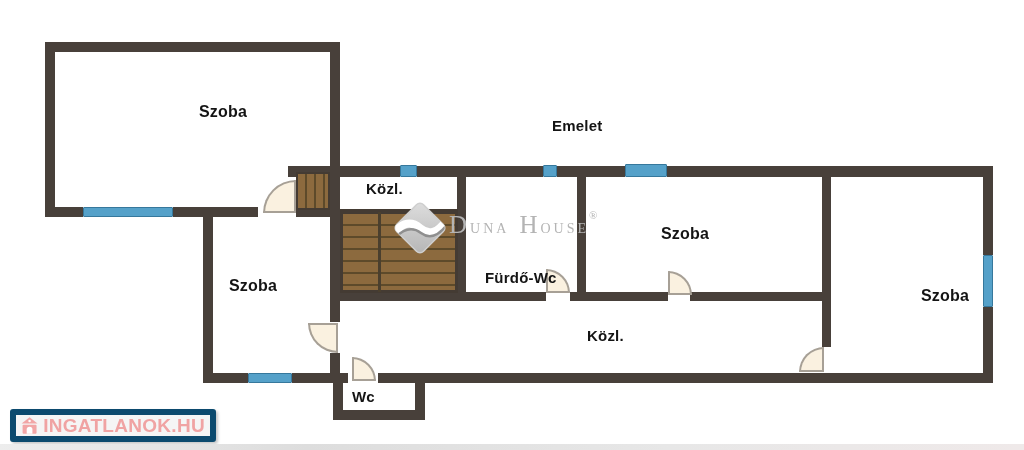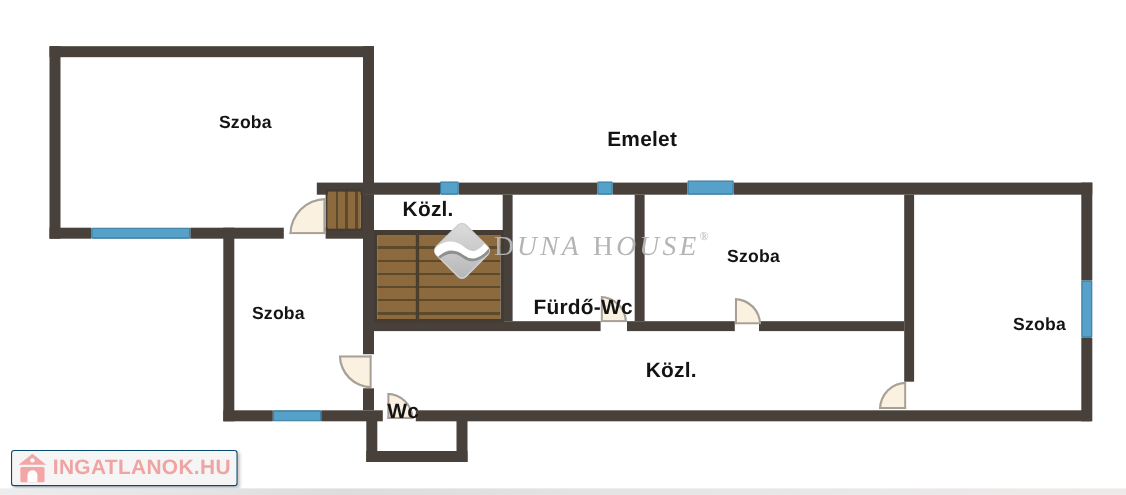--- a/index.html
+++ b/index.html
@@ -15,35 +15,35 @@
   .d-tr{border-radius:0 100% 0 0;}
   .d-bl{border-radius:0 0 0 100%;}
   
   .stairs-upper{position:absolute;left:296px;top:172px;width:34px;height:38px;box-sizing:border-box;
     background:repeating-linear-gradient(90deg,#8c6a3e 0 7px,#5d4a2a 7px 9px);border:2px solid #443b33;}
   .stairs-main{position:absolute;left:340px;top:209px;width:118px;height:84px;box-sizing:border-box;
     background:repeating-linear-gradient(180deg,#8c6a3e 0 10px,#5d4a2a 10px 12px);
     border:3px solid #443b33;border-top-width:5px;}
   .stair-divider{position:absolute;left:378px;top:212px;width:3px;height:80px;background:#4a3f2e;}
   
-  .lbl{position:absolute;font-weight:bold;font-size:19px;color:#141414;white-space:nowrap;letter-spacing:0.2px;}
+  .lbl{position:absolute;font-weight:bold;font-size:15px;color:#141414;white-space:nowrap;letter-spacing:0.2px;}
   .lbl-big{font-size:16px;}
   
   .wm-text{position:absolute;left:449px;top:209px;color:#b4b4b4;font-family:"Liberation Serif",serif;
     letter-spacing:3px;white-space:nowrap;}
   .wm-big{font-size:25px;}
-  .wm-small{font-size:25px;font-style:italic;}
+  .wm-small{font-size:14px;}
   .wm-reg{font-size:11px;vertical-align:14px;letter-spacing:0;}
   .wm-diamond{position:absolute;left:392px;top:200px;}
   
   .bottomband{position:absolute;left:0;top:444px;width:1024px;height:6px;
     background:linear-gradient(90deg,#ededed,#dddddd 30%,#e7e7e7 65%,#efe9e9);}
   
   .logo{position:absolute;left:10px;top:409px;width:206px;height:33px;background:#f5f5f5;
-    border:1px solid #0c4a6e;border-radius:3px;box-shadow:2px 2px 3px rgba(0,0,0,0.22);
+    border:6px solid #0c4a6e;border-radius:3px;box-shadow:2px 2px 3px rgba(0,0,0,0.22);
     display:flex;align-items:center;gap:5px;padding:2px 5px;box-sizing:border-box;}
   .logo-text{font-weight:bold;font-size:19px;color:#f0a3a3;letter-spacing:0.3px;white-space:nowrap;}
 </style>
 </head>
 <body>
 
 <div class="plan">
 
   <div class="w" style="left:45px;top:42px;width:295px;height:10px;"></div>
   <div class="w" style="left:45px;top:42px;width:10px;height:175px;"></div>
@@ -98,21 +98,21 @@
   <div class="door d-tr" style="left:352px;top:357px;width:24px;height:24px;"></div>
 
   <div class="lbl" style="left:552px;top:117px;">Emelet</div>
   <div class="lbl lbl-big" style="left:199px;top:103px;">Szoba</div>
   <div class="lbl" style="left:366px;top:180px;">Közl.</div>
   <div class="lbl" style="left:485px;top:233px;margin-top:36px;">Fürdő-Wc</div>
   <div class="lbl lbl-big" style="left:661px;top:225px;">Szoba</div>
   <div class="lbl lbl-big" style="left:921px;top:287px;">Szoba</div>
   <div class="lbl lbl-big" style="left:229px;top:277px;">Szoba</div>
   <div class="lbl" style="left:587px;top:327px;">Közl.</div>
-  <div class="lbl" style="left:352px;top:364px;">Wc</div>
+  <div class="lbl" style="left:352px;top:388px;">Wc</div>
 
   <svg class="wm-diamond" width="56" height="56" viewBox="0 0 56 56">
     <defs>
       <linearGradient id="dg" x1="0" y1="0" x2="1" y2="1">
         <stop offset="0" stop-color="#dedede"></stop>
           <stop offset="1" stop-color="#b5b5b5"></stop>
       </linearGradient>
       <clipPath id="dc">
           <rect x="9" y="9" width="38" height="38" rx="5" transform="rotate(45 28 28)"></rect>
         </clipPath>

